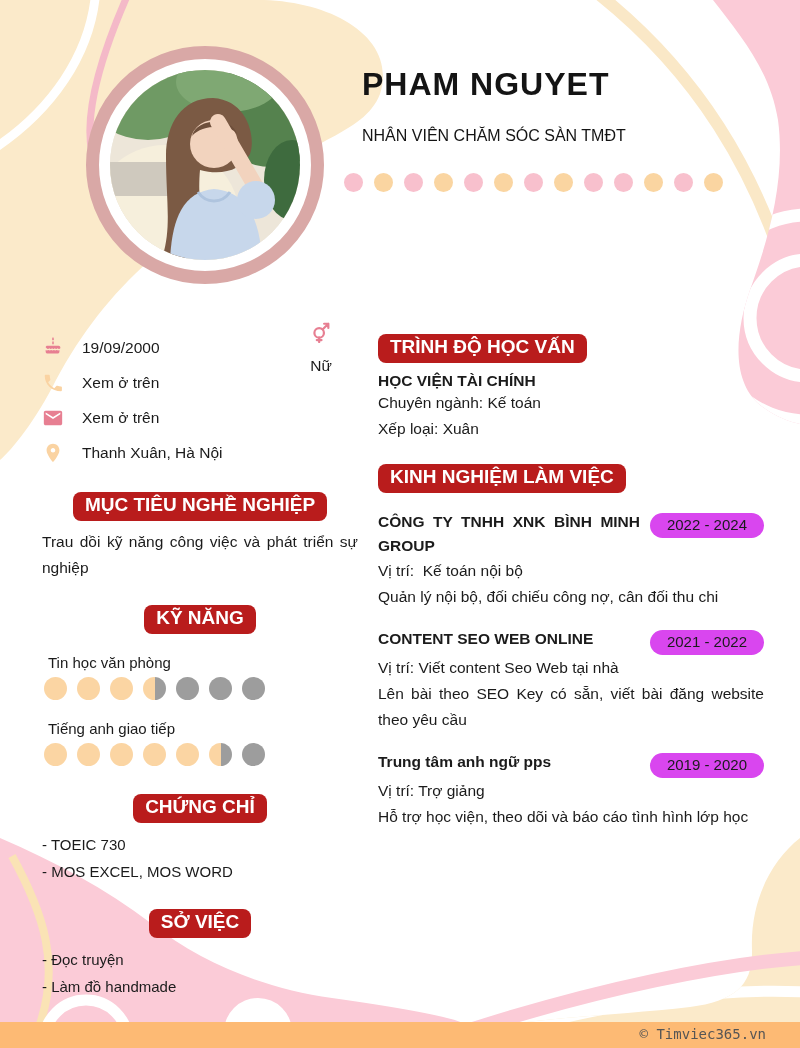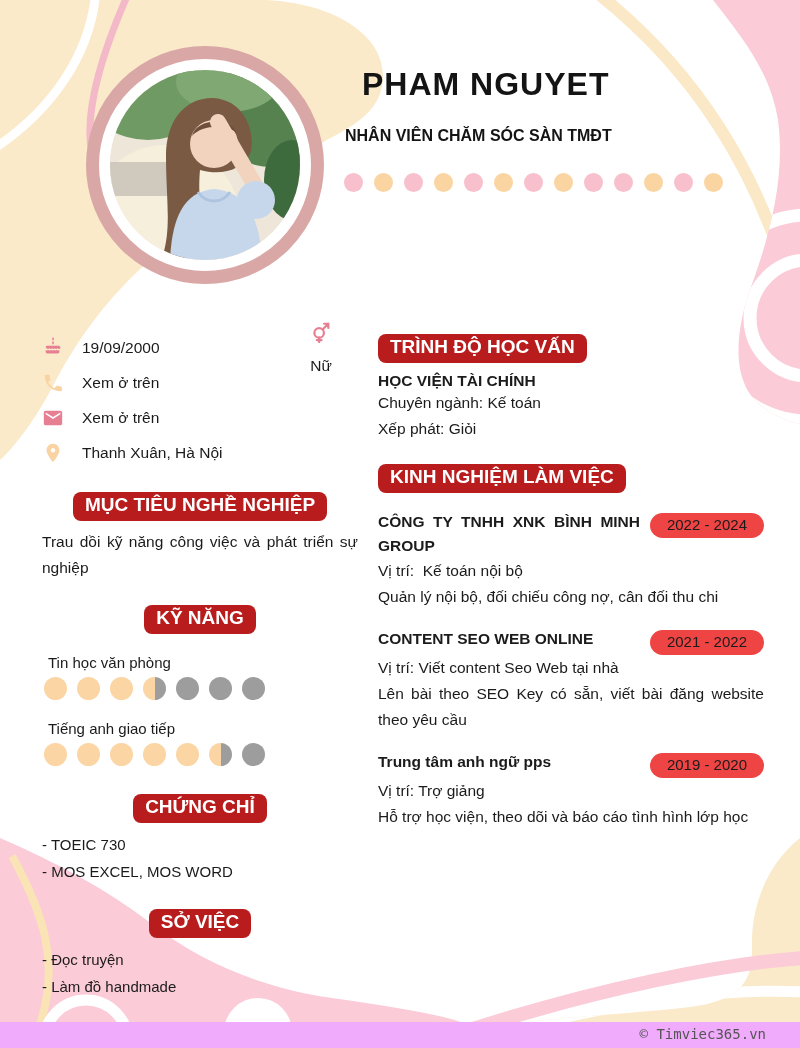--- a/index.html
+++ b/index.html
@@ -11,21 +11,21 @@
   .content{position:absolute;inset:0;z-index:1;}
 
   
   .photo-wrap{position:absolute;left:86px;top:46px;width:238px;height:238px;border-radius:50%;
     background:#fff;border:13px solid #D9A8A6;box-sizing:border-box;
     display:flex;align-items:center;justify-content:center;}
   .photo{width:190px;height:190px;border-radius:50%;overflow:hidden;background:#EDE6D9;}
 
   
   .name{position:absolute;left:362px;top:66px;font-size:32px;font-weight:bold;letter-spacing:1px;color:#141414;}
-  .subtitle{position:absolute;left:345px;top:127px;font-size:16px;font-weight:bold;color:#141414;}
+  .subtitle{position:absolute;left:362px;top:127px;font-size:16px;font-weight:normal;color:#141414;}
   .hdots{position:absolute;left:344px;top:173px;display:flex;gap:11px;}
   .hdot{width:19px;height:19px;border-radius:50%;}
 
   
   .left-col{position:absolute;left:42px;top:330px;width:316px;}
   .right-col{position:absolute;left:378px;top:334px;width:386px;}
 
   
   .c-row{display:flex;align-items:center;height:35px;gap:18px;font-size:15.5px;}
   .c-icon{width:22px;height:22px;flex:none;display:flex;align-items:center;justify-content:center;}
@@ -45,27 +45,27 @@
   .list-block{margin-top:8px;}
   .line-item{font-size:15px;line-height:27px;}
 
   
   .edu-school{margin-top:9px;font-weight:bold;font-size:15.5px;}
   .edu-line{font-size:15.5px;line-height:26px;}
   .jobs{margin-top:2px;}
   .job{margin-top:17px;}
   .job-head{display:flex;justify-content:space-between;align-items:flex-start;}
   .job-company{width:262px;font-weight:bold;font-size:15.5px;line-height:24px;text-align:justify;}
-  .job-period{background:#ef4444;border-radius:15px;padding:3px 17px 5px;font-size:15px;
+  .job-period{background:#d946ef;border-radius:15px;padding:3px 17px 5px;font-size:15px;
     white-space:nowrap;margin-top:3px;}
   .job-pos{font-size:15.5px;line-height:26px;white-space:pre-wrap;}
   .job-desc{font-size:15.5px;line-height:26px;text-align:justify;}
 
   
-  .footer{position:absolute;left:0;bottom:0;width:800px;height:26px;background:#f0abfc;z-index:2;
+  .footer{position:absolute;left:0;bottom:0;width:800px;height:26px;background:#fdba74;z-index:2;
     text-align:right;box-sizing:border-box;padding-right:34px;
     font-family:"DejaVu Sans Mono","Liberation Mono",monospace;font-size:14px;color:#555;line-height:24px;}
 
   
   .ic-pink{fill:#E77F92;} .ic-peach{fill:#FAD3A2;}
 </style>
 </head>
 <body>
 
 <svg class="decor" width="800" height="1048" viewBox="0 0 800 1048">
@@ -243,21 +243,21 @@
         <div class="line-item">- Đọc truyện</div>
         <div class="line-item">- Làm đồ handmade</div>
       </div>
   </div>
 
   <div class="right-col">
     <div>
       <span class="badge">TRÌNH ĐỘ HỌC VẤN</span>
       <div class="edu-school">HỌC VIỆN TÀI CHÍNH</div>
       <div class="edu-line">Chuyên ngành: Kế toán</div>
-      <div class="edu-line">Xếp phát: Giỏi</div>
+      <div class="edu-line">Xếp loại: Xuân</div>
     </div>
 
     <div class="mt22">
       <span class="badge">KINH NGHIỆM LÀM VIỆC</span>
       <div class="jobs">
           <div class="job">
             <div class="job-head">
               <div class="job-company">CÔNG TY TNHH XNK BÌNH MINH GROUP</div>
               <div class="job-period">2022 - 2024</div>
             </div>

